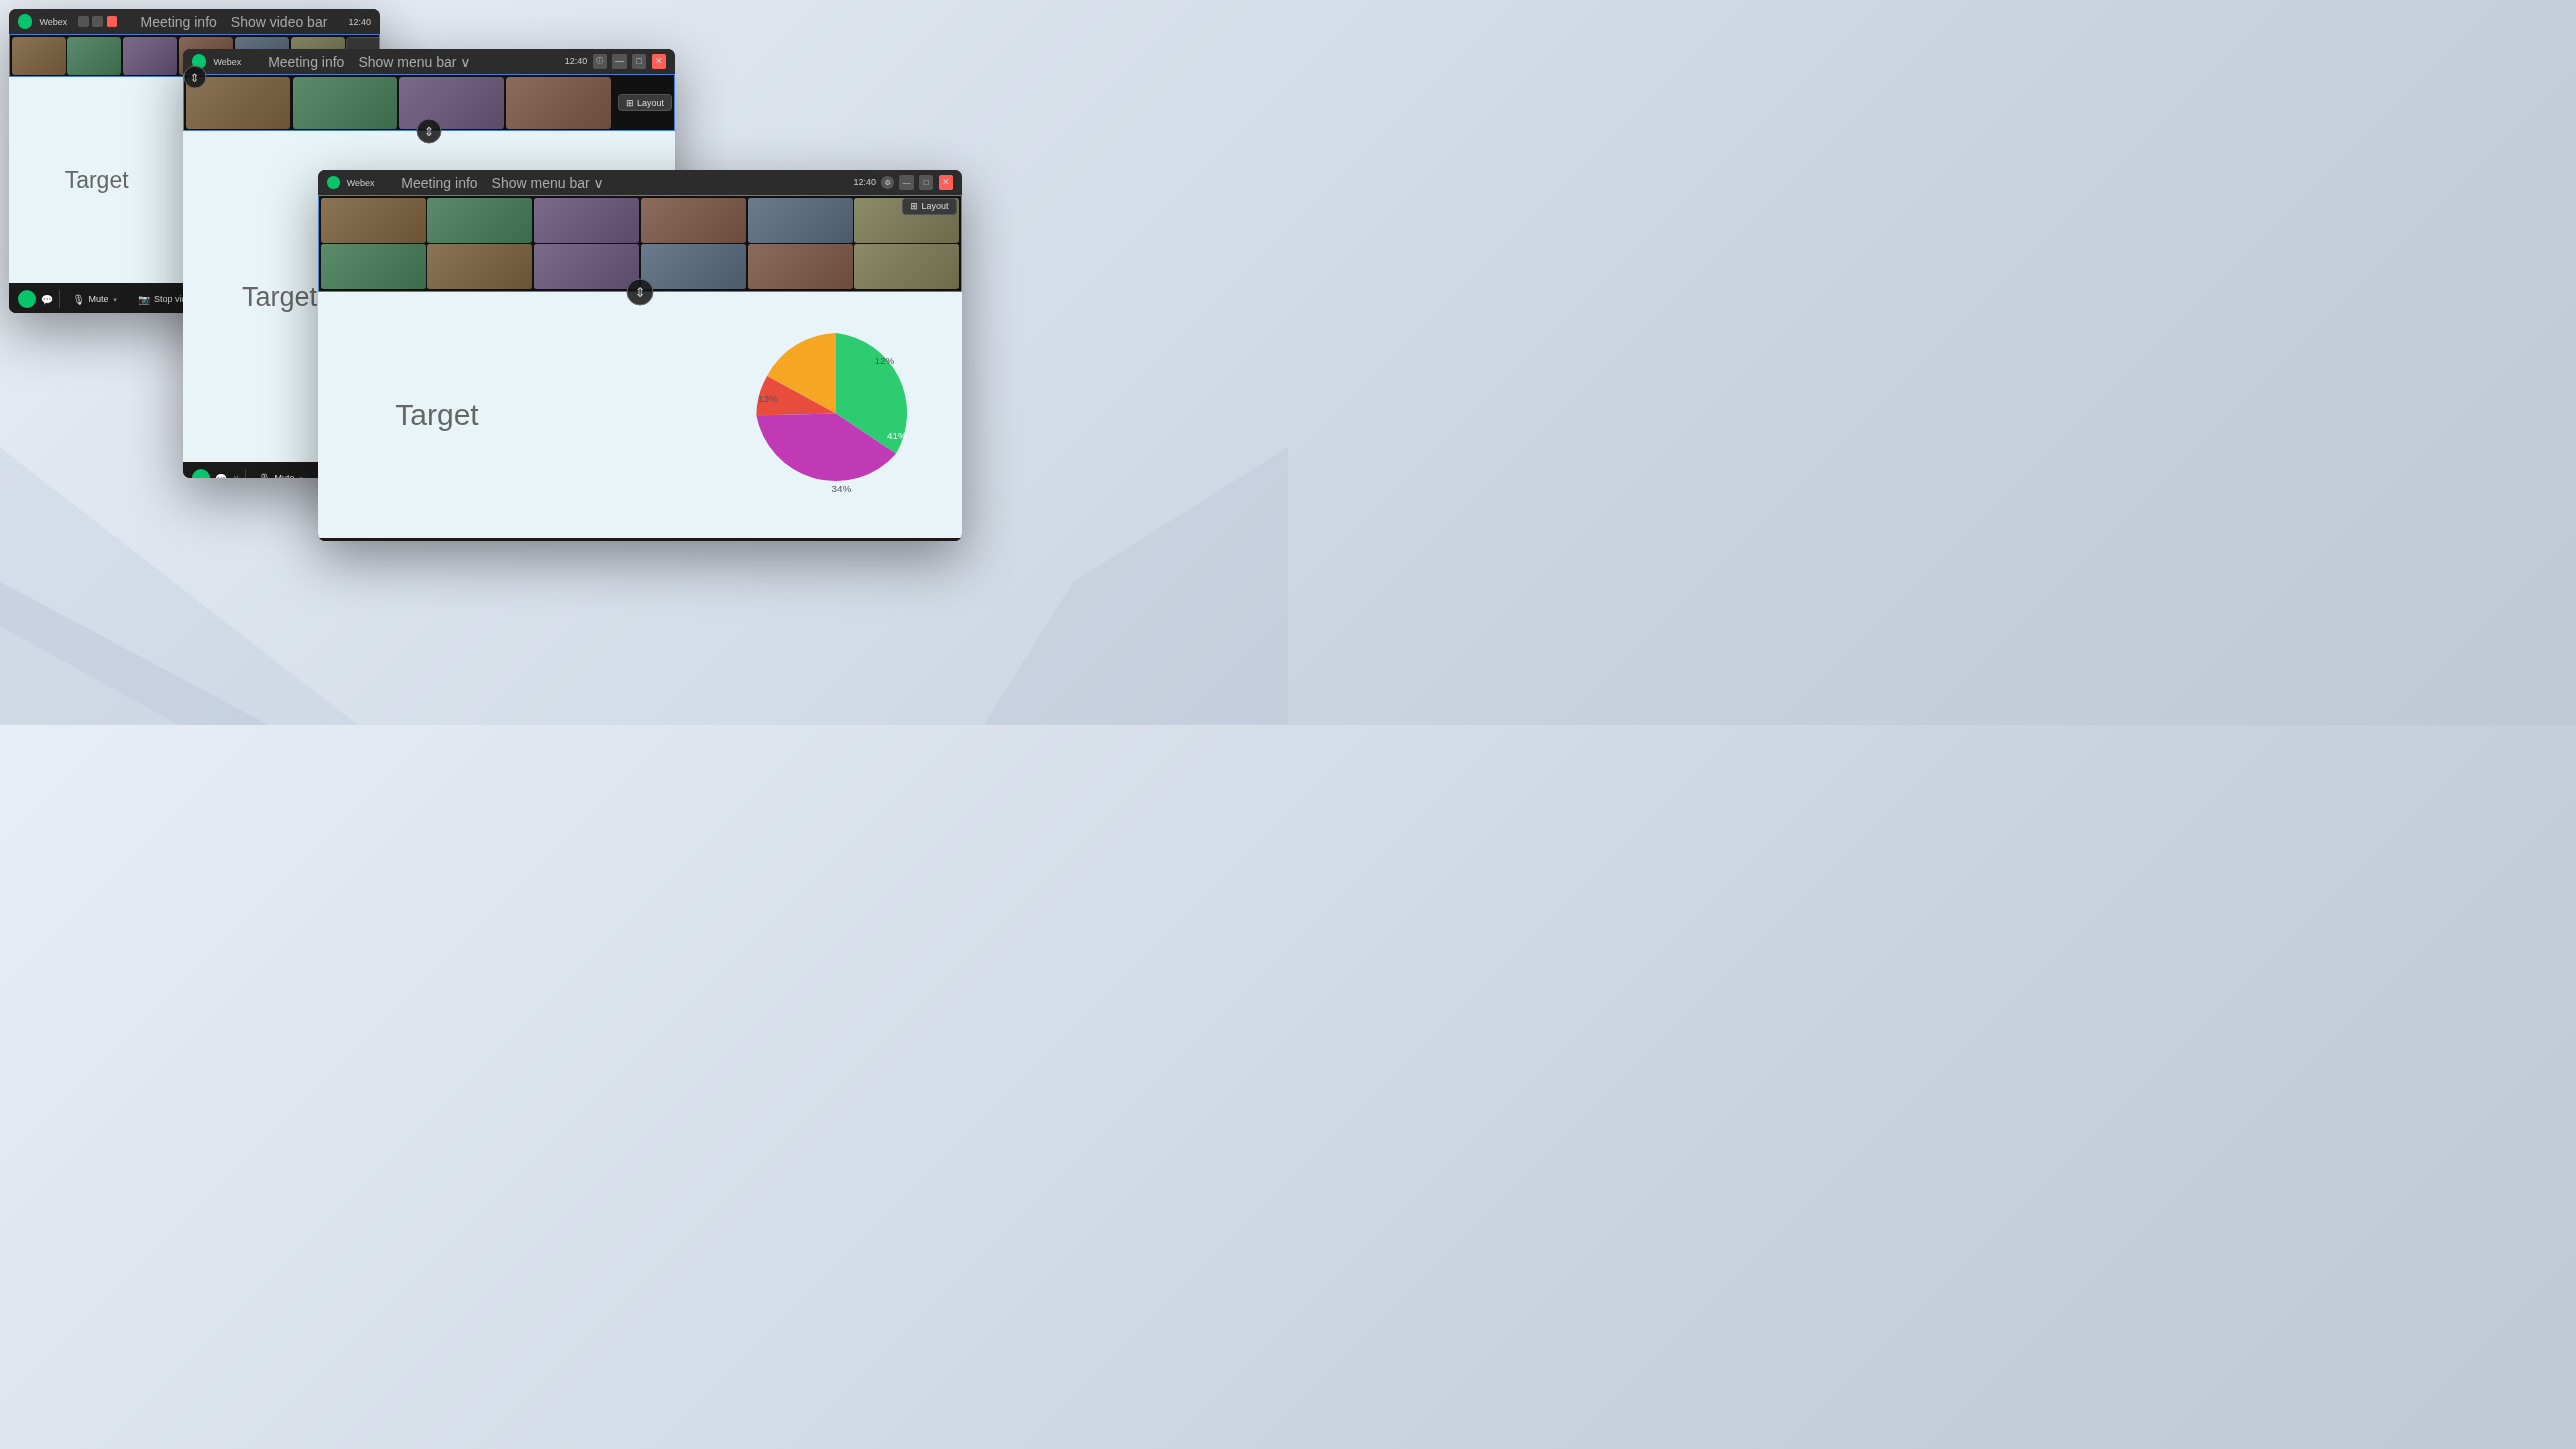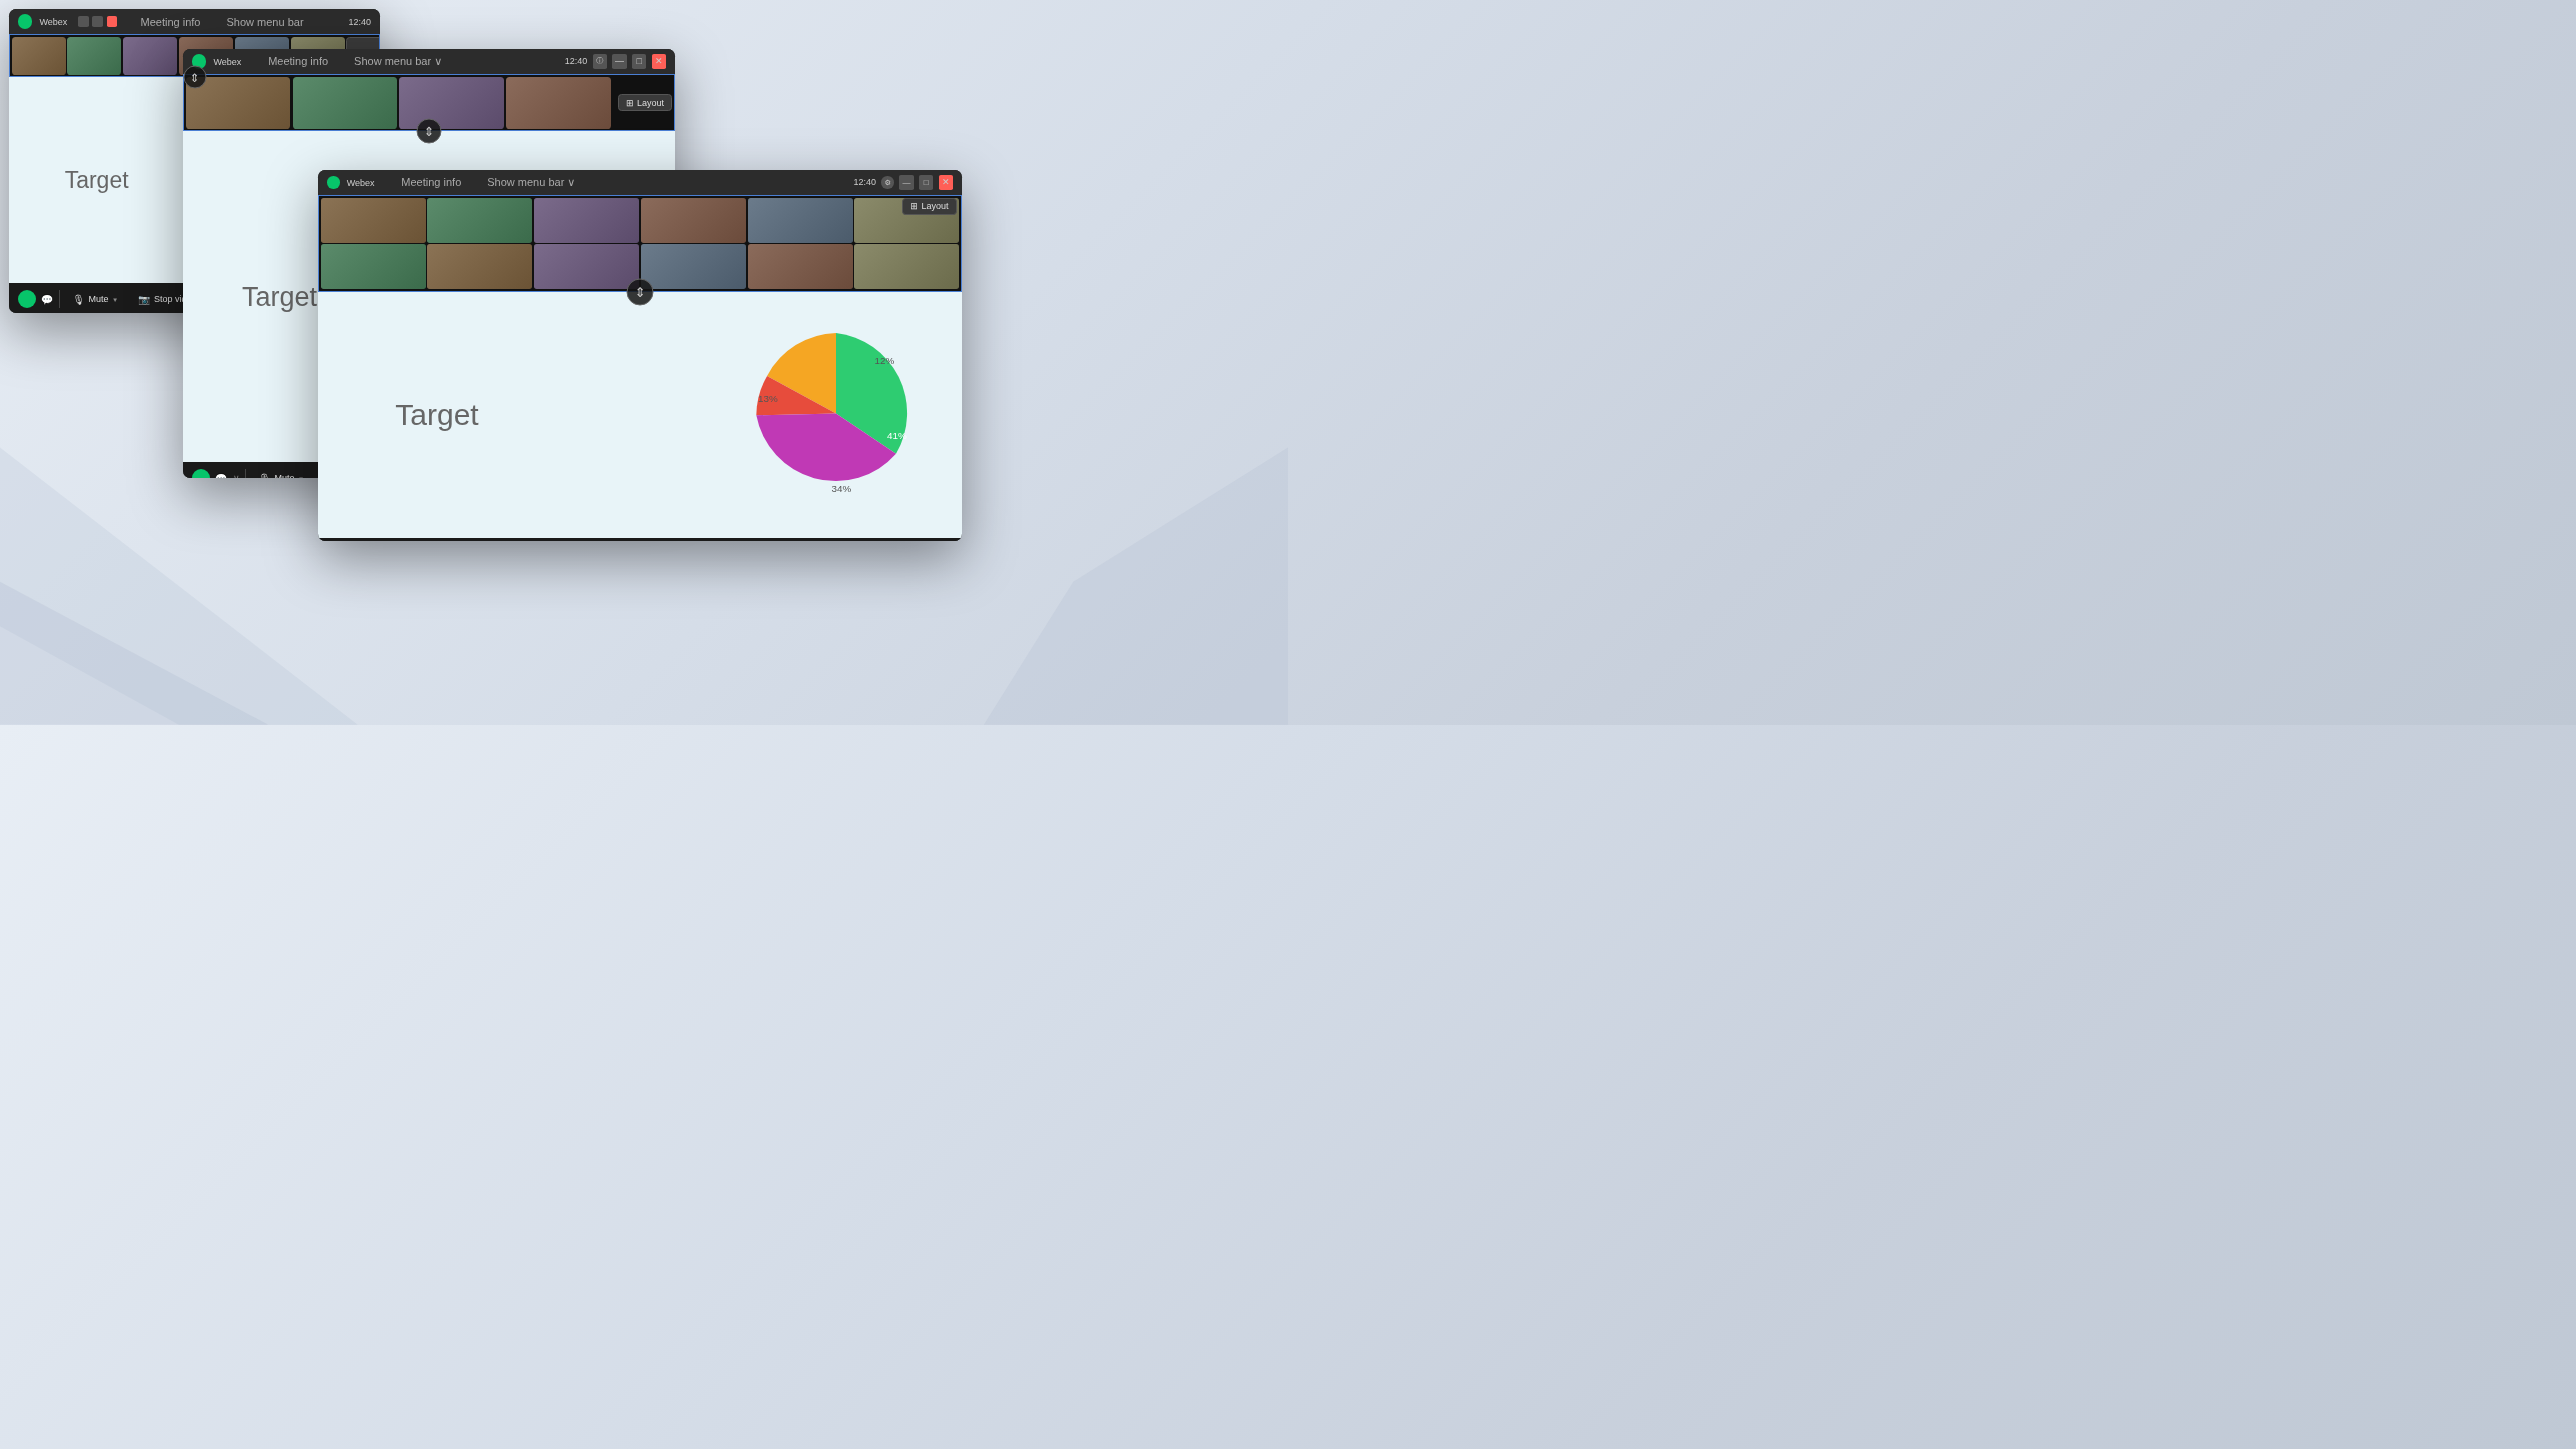--- a/index.html
+++ b/index.html
@@ -56,24 +56,24 @@
       border-radius: 50%;
     }
 
     .titlebar-text {
       font-size: 9px;
       color: #ccc;
       margin-right: 3.6px;
     }
 
     .titlebar-menu {
-      font-size: 11px;
+      font-size: 14px;
       color: #aaa;
       display: flex;
-      gap: 26px;
+      gap: 14px;
       flex: 1;
       padding-left: 16px;
     }
 
     .titlebar-time {
       font-size: 9px;
       color: #ccc;
       margin-left: auto;
       display: flex;
       align-items: center;
@@ -220,21 +220,21 @@
   <div class="window-titlebar">
     <div class="titlebar-logo"></div>
     <span class="titlebar-text">Webex</span>
     <div class="window-controls">
       <div class="win-btn"></div>
       <div class="win-btn"></div>
       <div class="win-btn close"></div>
     </div>
     <div class="titlebar-menu">
       <span>Meeting info</span>
-      <span>Show menu bar</span>
+      <span>Show video bar</span>
     </div>
     <div class="titlebar-time">
       <span>12:40</span>
     </div>
   </div>
 
   <div style="background:#111;padding:2.7px;display:flex;gap:1.8px;align-items:stretch;position:relative;">
     <div style="display:flex;gap:1.8px;flex:1;">
       <div class="participant-thumb person-1" style="width:54px;height:38px;"></div>
       <div class="participant-thumb person-2" style="width:54px;height:38px;"></div>

